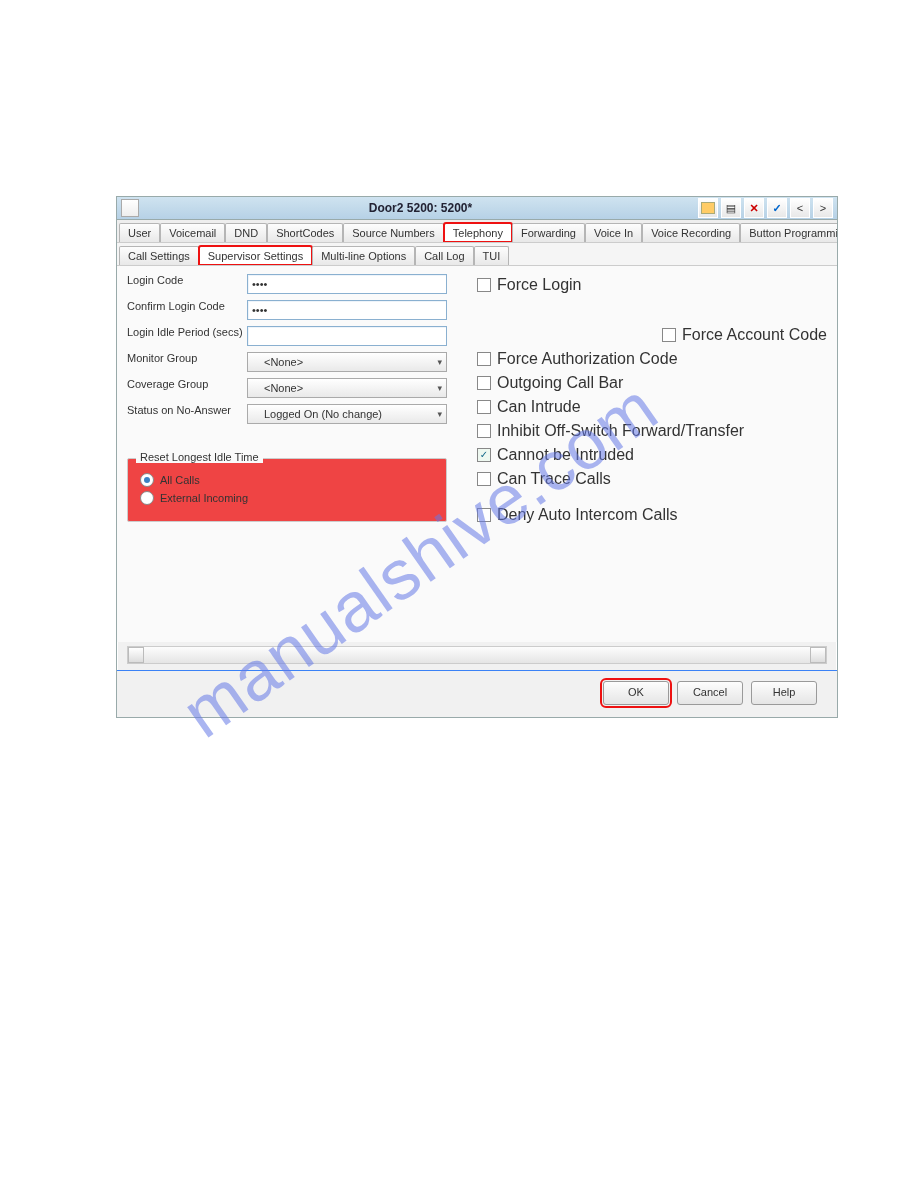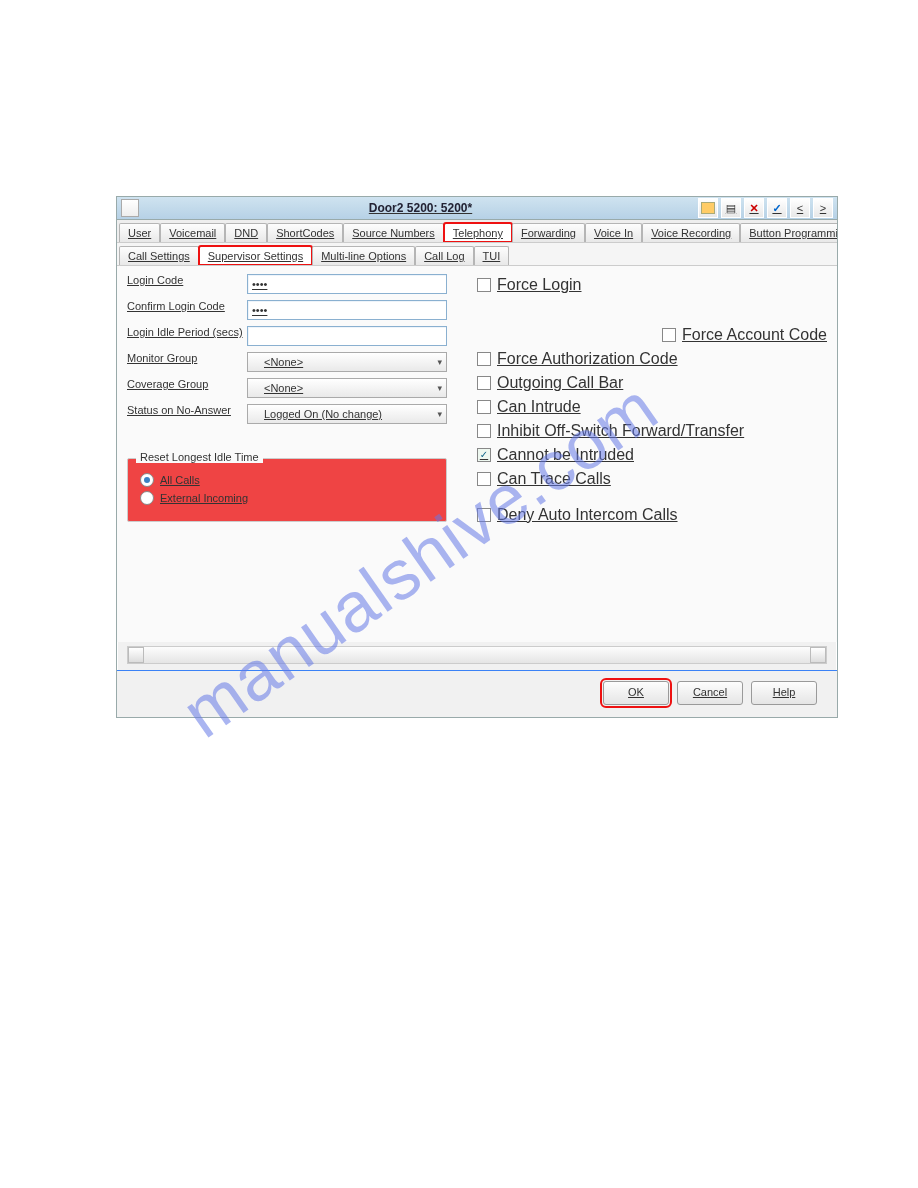--- a/index.html
+++ b/index.html
@@ -26,21 +26,20 @@
     letter-spacing: 1px;
   }
   .dialog {
     position: absolute;
     left: 116px;
     top: 196px;
     width: 720px;
     border: 1px solid #9aa;
     background: #f1f1f1;
     box-shadow: inset 0 0 0 1px #fff;
-    text-decoration: underline;
   }
   .titlebar {
     height: 22px;
     background: linear-gradient(#cfe3f0, #b6d1e6);
     display: flex;
     align-items: center;
     border-bottom: 1px solid #9aa;
     position: relative;
   }
   .title-icon {

